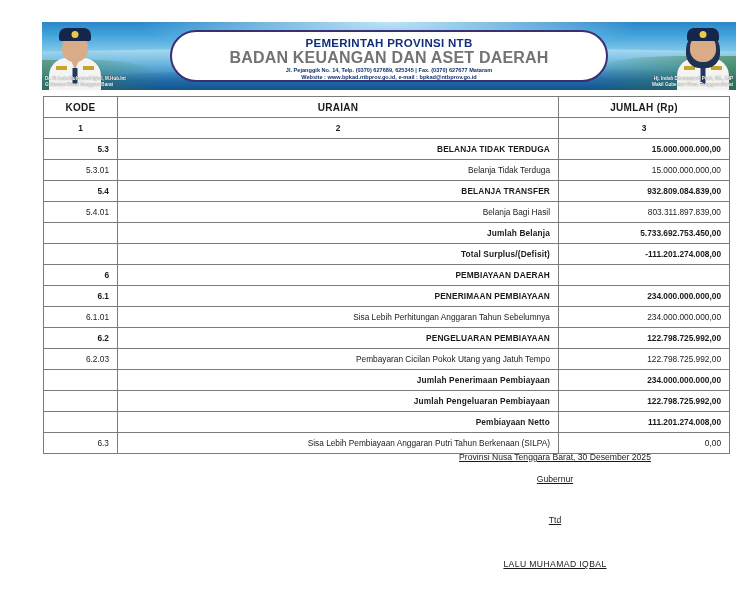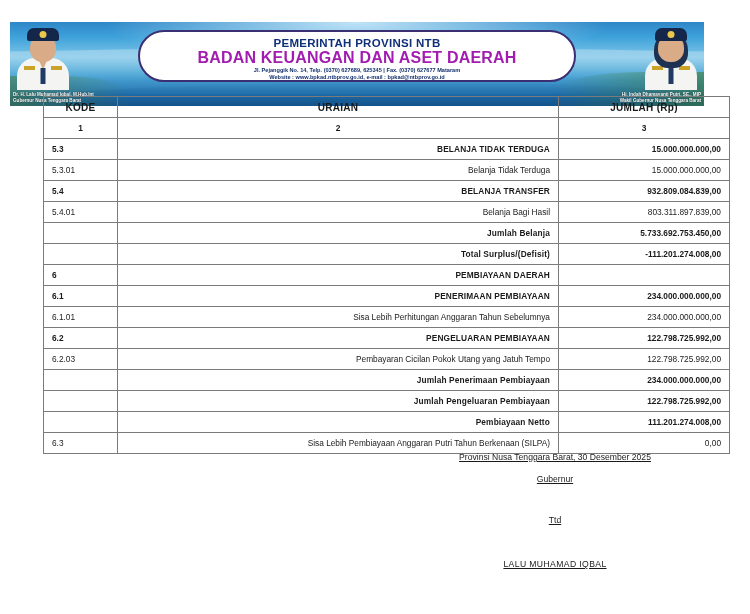--- a/index.html
+++ b/index.html
@@ -12,24 +12,24 @@
     height: 614px;
     font-family: "Liberation Sans", sans-serif;
     color: #1a1a1a;
     position: relative;
     overflow: hidden;
   }
 
   
   .banner {
     position: absolute;
-    left: 10px;
+    left: 42px;
     top: 22px;
     width: 694px;
-    height: 84px;
+    height: 68px;
     overflow: hidden;
     background:
       radial-gradient(ellipse 60% 100% at 50% 0%, #bfe4f7 0%, rgba(191,228,247,0) 60%),
       linear-gradient(180deg, #2e86c7 0%, #3fa2da 18%, #7fc6e8 42%, #4ba6d6 62%, #1d6fae 88%, #15568a 100%);
   }
   
   .banner .wave1 {
     position: absolute;
     left: 0; right: 0; top: 26px;
     height: 46px;
@@ -172,21 +172,21 @@
     font-size: 11.5px;
     font-weight: bold;
     letter-spacing: .3px;
     color: #0f2f7a;
     line-height: 12px;
   }
   .banner-line2 {
     font-size: 16px;
     font-weight: bold;
     letter-spacing: .2px;
-    color: #a21caf;
+    color: #737373;
     line-height: 18px;
   }
   .banner-line3,
   .banner-line4 {
     font-size: 5.6px;
     font-weight: bold;
     color: #12306e;
     line-height: 7px;
   }
 
@@ -215,21 +215,21 @@
     font-size: 10px;
     font-weight: bold;
     text-align: center;
     letter-spacing: .3px;
   }
   .doc-table tr.numrow td {
     text-align: center;
     font-weight: bold;
     font-size: 8.4px;
   }
-  td.kode-cell { text-align: left; }
+  td.kode-cell { text-align: right; }
   tr.bold td { font-weight: bold; }
   tr.bold td.col-uraian { letter-spacing: .15px; }
   td.col-jumlah { text-align: right; }
 
   
   .signature {
     position: absolute;
     left: 430px;
     top: 452px;
     width: 250px;

